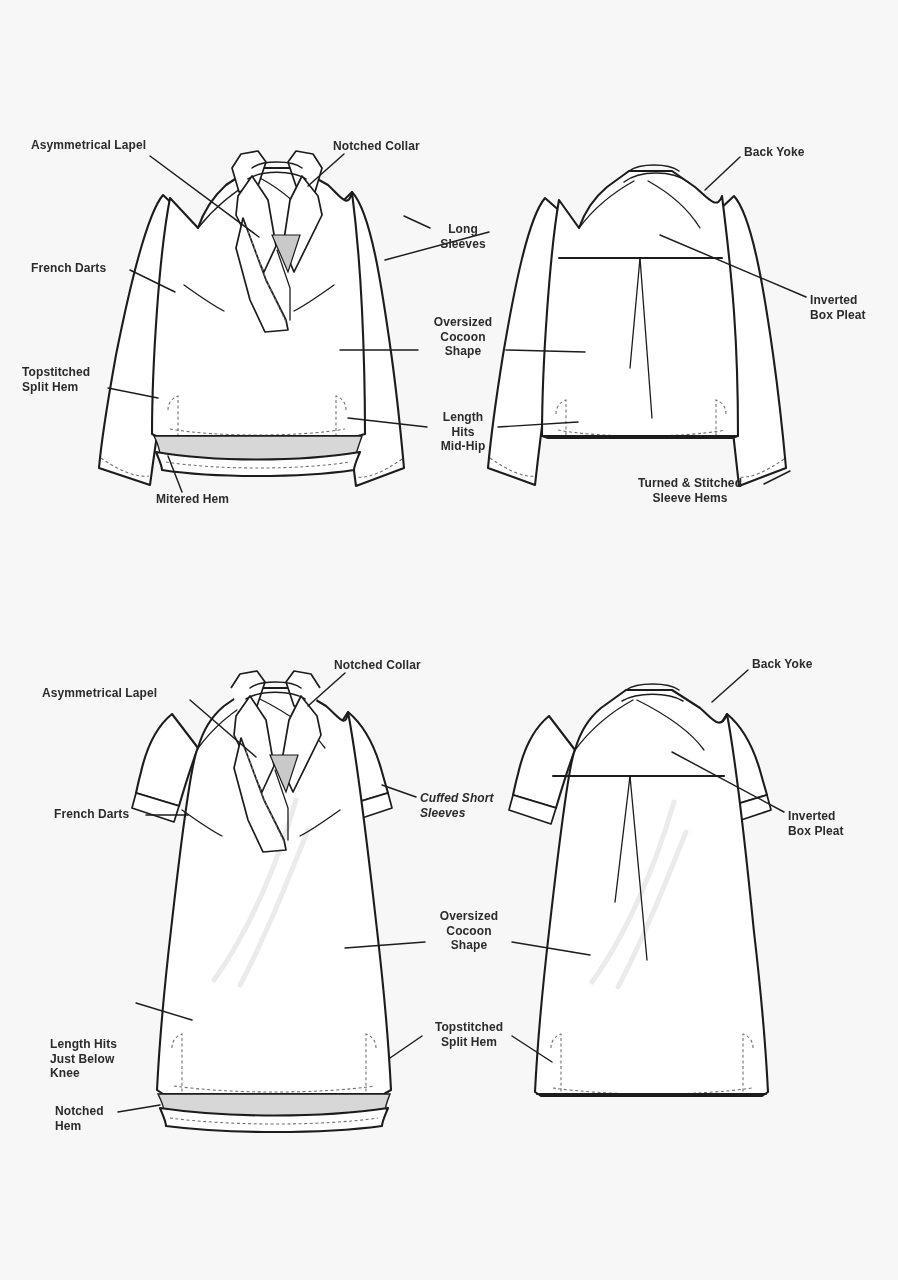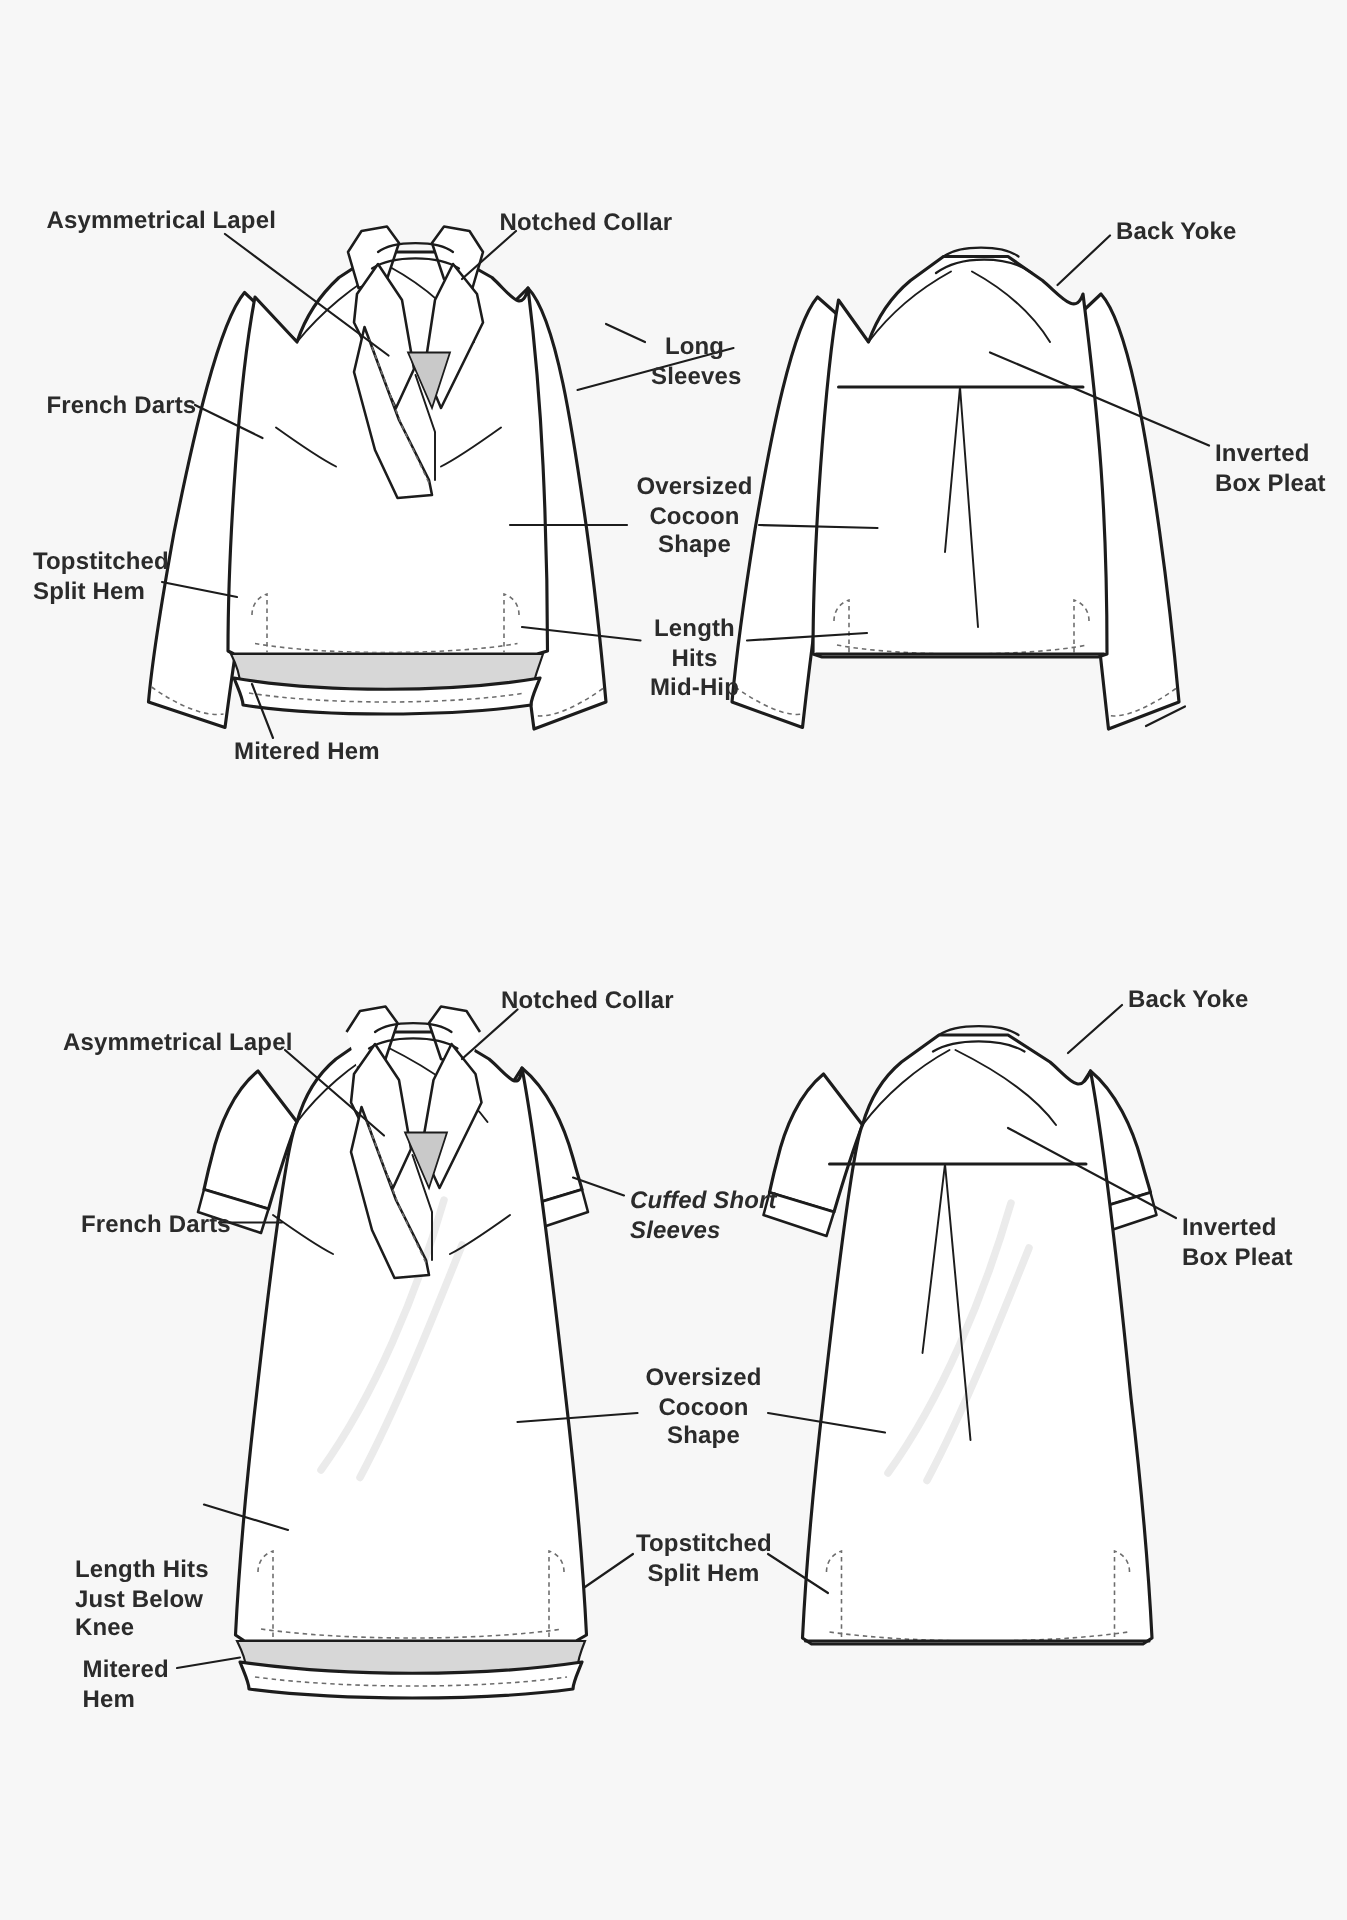--- a/index.html
+++ b/index.html
@@ -23,21 +23,21 @@
   svg.flat {
     position: absolute;
     left: 0;
     top: 0;
     width: 898px;
     height: 1280px;
     overflow: visible;
   }
   .label {
     position: absolute;
-    font-size: 16px;
+    font-size: 12px;
     font-weight: 700;
     line-height: 1.22;
     color: #2b2b2b;
     letter-spacing: 0.1px;
     white-space: pre-line;
     -webkit-font-smoothing: antialiased;
   }
   .lb-left   { text-align: left; }
   .lb-center { text-align: center; }
 
@@ -331,20 +331,22 @@
 
   <div class="label lb-center" style="left:428px; top:398px; width:70px;margin-top:12px;">Length
 Hits
 Mid-Hip</div>
 
   <div class="label lb-left" style="left:744px; top:145px;">Back Yoke</div>
 
   <div class="label lb-left" style="left:810px; top:293px;">Inverted
 Box Pleat</div>
 
+  <div class="label lb-center" style="left:614px; top:476px; width:152px;">Turned &amp; Stitched
+Sleeve Hems</div>
 
   <div class="label lb-left" style="left:334px; top:658px;">Notched Collar</div>
 
   <div class="label lb-left" style="left:42px; top:686px;">Asymmetrical Lapel</div>
 
   <div class="label lb-left" style="left:54px; top:807px;">French Darts</div>
 
   <div class="label lb-left" style="left:420px; top:791px;font-style:italic;">Cuffed Short
 Sleeves</div>
 
@@ -352,21 +354,21 @@
 Cocoon
 Shape</div>
 
   <div class="label lb-left" style="left:50px; top:1037px;">Length Hits
 Just Below
 Knee</div>
 
   <div class="label lb-center" style="left:424px; top:1020px; width:90px;">Topstitched
 Split Hem</div>
 
-  <div class="label lb-left" style="left:55px; top:1104px;">Mitered
+  <div class="label lb-left" style="left:55px; top:1104px;">Notched
 Hem</div>
 
   <div class="label lb-left" style="left:752px; top:657px;">Back Yoke</div>
 
   <div class="label lb-left" style="left:788px; top:809px;">Inverted
 Box Pleat</div>
 
 </div>
 
 </body></html>

